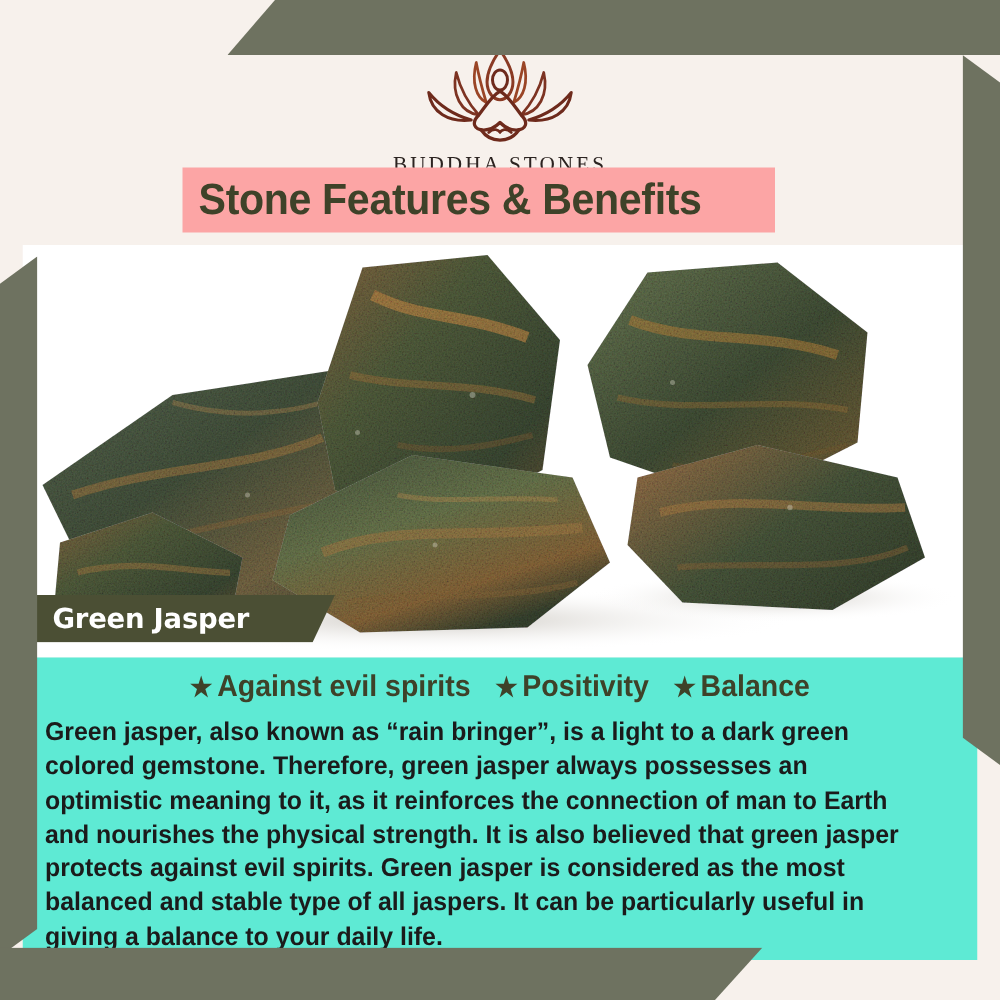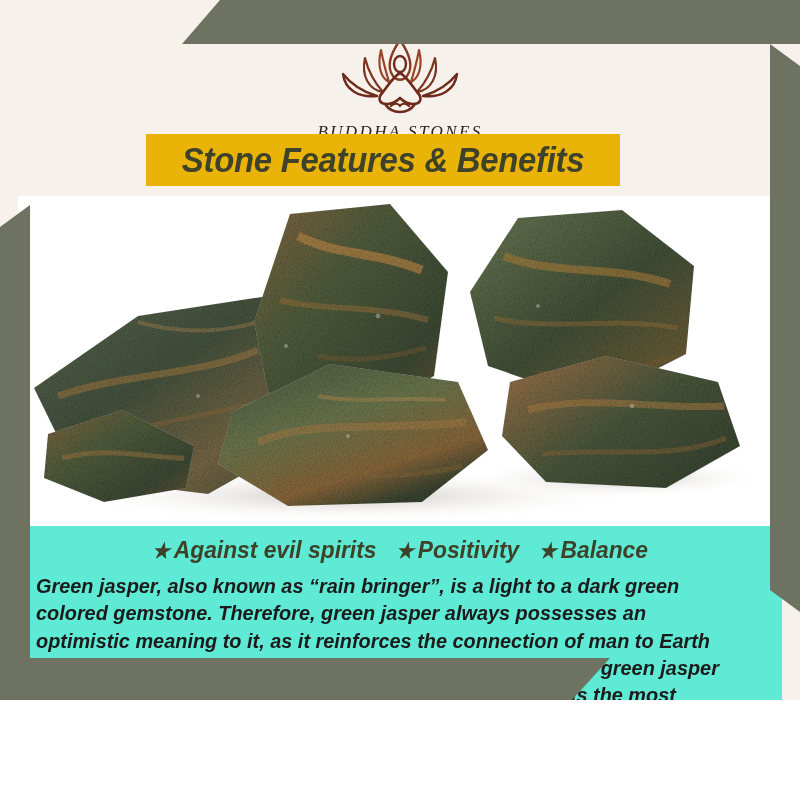--- a/index.html
+++ b/index.html
@@ -7,24 +7,23 @@
     padding: 0;
     background: #ffffff;
   }
   body {
     font-family: "Liberation Sans", sans-serif;
   }
 
   .page {
     position: relative;
     width: 800px;
-    height: 700px;
+    height: 800px;
     overflow: hidden;
     background: #f7f1ec;
-    font-style: italic;
   }
 
   
   .olive-top {
     position: absolute;
     top: 0; left: 0;
     width: 800px; height: 44px;
     background: #6e7260;
     clip-path: polygon(220px 0, 800px 0, 800px 44px, 182px 44px);
     z-index: 3;
@@ -97,24 +96,23 @@
     font-weight: 400;
   }
 
   
   .title-band {
     position: absolute;
     left: 146px;
     top: 134px;
     width: 474px;
     height: 52px;
-    background: #eab308;
+    background: #fca5a5;
     display: flex;
     align-items: center;
-    justify-content: center;
     z-index: 4;
   }
   .title-band h1 {
     margin: 0;
     font-family: "Liberation Sans Narrow", "Liberation Sans", sans-serif;
     font-size: 35px;
     font-weight: bold;
     color: #3e4229;
     letter-spacing: -0.3px;
     transform: scaleX(0.94);
@@ -334,20 +332,23 @@
           <circle cx="180" cy="200" r="2" fill="#e8e4d8"></circle>
           <circle cx="268" cy="150" r="2" fill="#e8e4d8"></circle>
           <circle cx="360" cy="120" r="2.4" fill="#f3eee0"></circle>
           <circle cx="520" cy="110" r="2" fill="#e8e4d8"></circle>
           <circle cx="614" cy="210" r="2.2" fill="#e8e4d8"></circle>
           <circle cx="330" cy="240" r="2" fill="#e8e4d8"></circle>
         </g>
       </svg>
     </div>
 
+    <div class="stone-banner">
+      <span>Green Jasper</span>
+    </div>
 
     <div class="body-area">
       <div class="benefits">
         <span class="benefit"><span class="star">★</span><span>Against evil spirits</span></span>
         <span class="benefit"><span class="star">★</span><span>Positivity</span></span>
         <span class="benefit"><span class="star">★</span><span>Balance</span></span>
       </div>
       <p class="paragraph">Green jasper, also known as “rain bringer”, is a light to a dark green colored gemstone. Therefore, green jasper always possesses an optimistic meaning to it, as it reinforces the connection of man to Earth and nourishes the physical strength. It is also believed that green jasper protects against evil spirits. Green jasper is considered as the most balanced and stable type of all jaspers. It can be particularly useful in giving a balance to your daily life.</p>
     </div>
 

